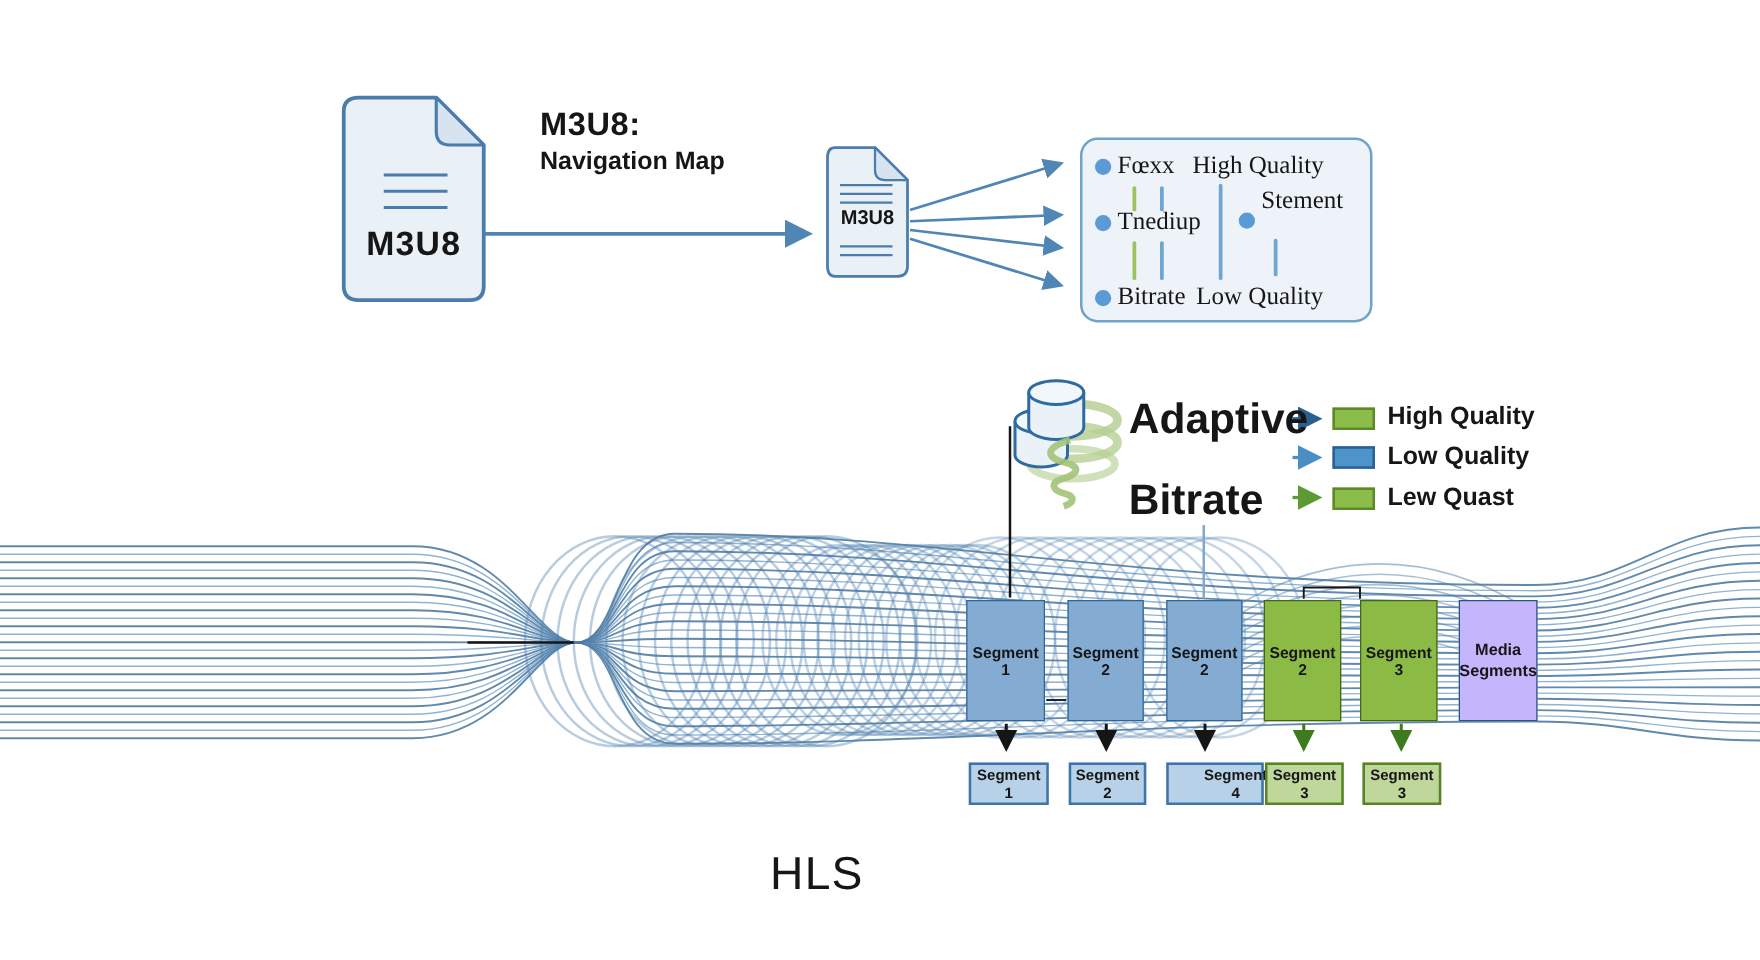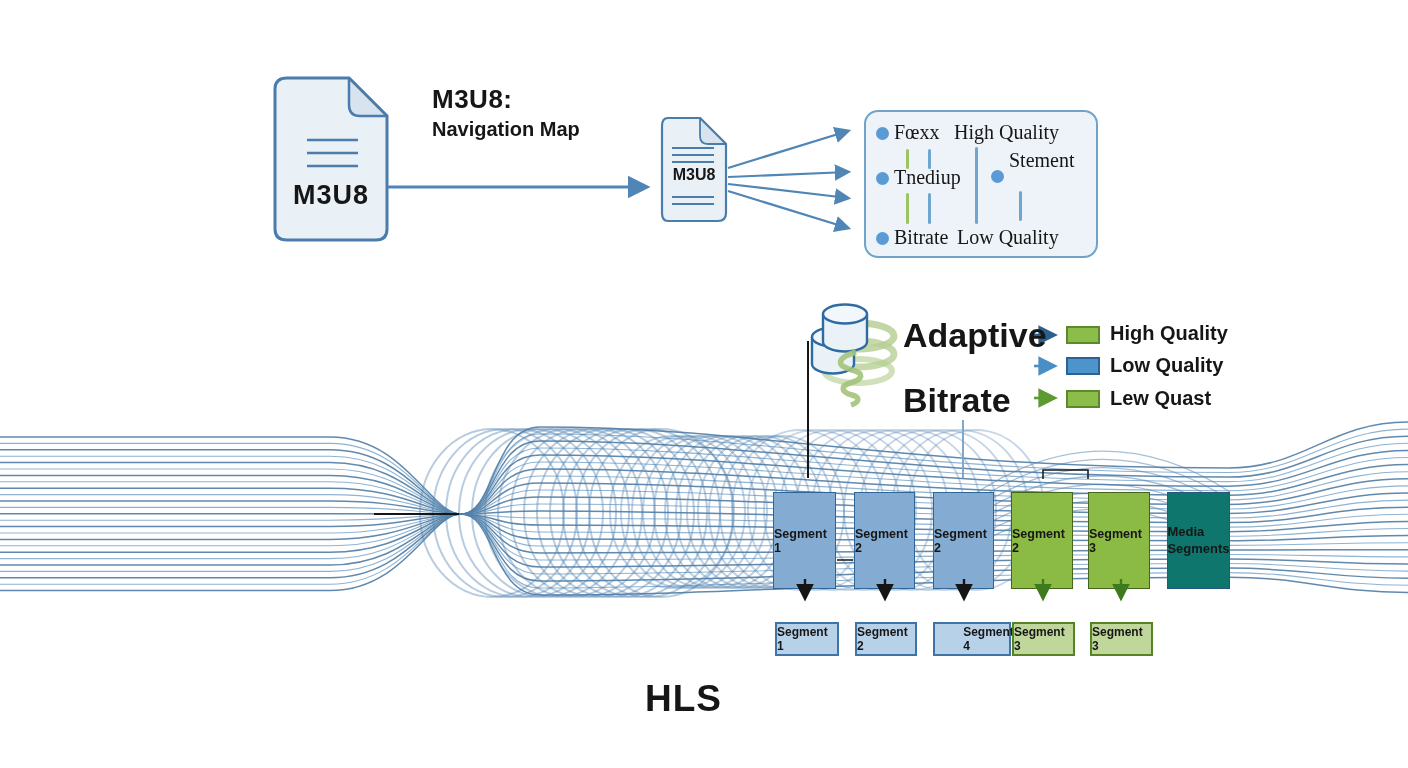--- a/index.html
+++ b/index.html
@@ -38,30 +38,30 @@
   .swatch.blue{background:#4c94c9;border:2px solid #2c6193;}
 
   
   .video-box{left:73px;top:472px;width:300px;height:86px;background:#edf1f5;
     border:2.5px solid #5d89ae;border-radius:8px;box-sizing:border-box;
     display:flex;align-items:center;justify-content:center;
     font-size:29px;font-weight:bold;}
 
   
   .seg{box-sizing:border-box;display:flex;align-items:center;justify-content:center;
-    font-weight:bold;margin-top:12px;}
+    text-align:center;font-weight:bold;}
   .seg-main{top:480px;height:97px;font-size:12.5px;}
   .seg-out{top:610px;height:34px;font-size:12px;}
   .q-low{background:#84acd2;border:1.5px solid #2f6496;}
   .q-high{background:#8cbb45;border:1.5px solid #44641d;}
-  .q-media{background:#0f766e;border:1.5px solid #27567e;line-height:1.25;}
+  .q-media{background:#c4b5fd;border:1.5px solid #27567e;line-height:1.25;}
   .out-low{background:#b7d2e8;border:2px solid #3f74a6;}
   .out-high{background:#bfd79b;border:2px solid #568424;}
 
-  .hls-title{left:645px;top:678px;font-size:37px;font-weight:bold;letter-spacing:1px;}
+  .hls-title{left:616px;top:678px;font-size:37px;font-weight:normal;letter-spacing:1px;}
 </style>
 </head>
 <body>
 
 <div class="canvas">
 
   <svg class="layer" id="svg-streams">
       <path d="M0,437 H330 C405,437 430,514 461,514 C495,514 492,595 540,595 C760,595 900,577.2 1228,577.2 C1305,577.2 1330,592.4 1408,592.4" fill="none" stroke="#44749f" stroke-width="1.5" opacity="0.85"></path>
       <path d="M0,443.4 H330 C405,443.4 430,514 461,514 C495,514 492,588 540,588 C760,588 900,572.65 1228,572.65 C1305,572.65 1330,585.3 1408,585.3" fill="none" stroke="#7ca6c9" stroke-width="1.1" opacity="0.85"></path>
       <path d="M0,449.8 H330 C405,449.8 430,514 461,514 C495,514 492,581 540,581 C760,581 900,568.1 1228,568.1 C1305,568.1 1330,578.2 1408,578.2" fill="none" stroke="#44749f" stroke-width="1.5" opacity="0.85"></path>

